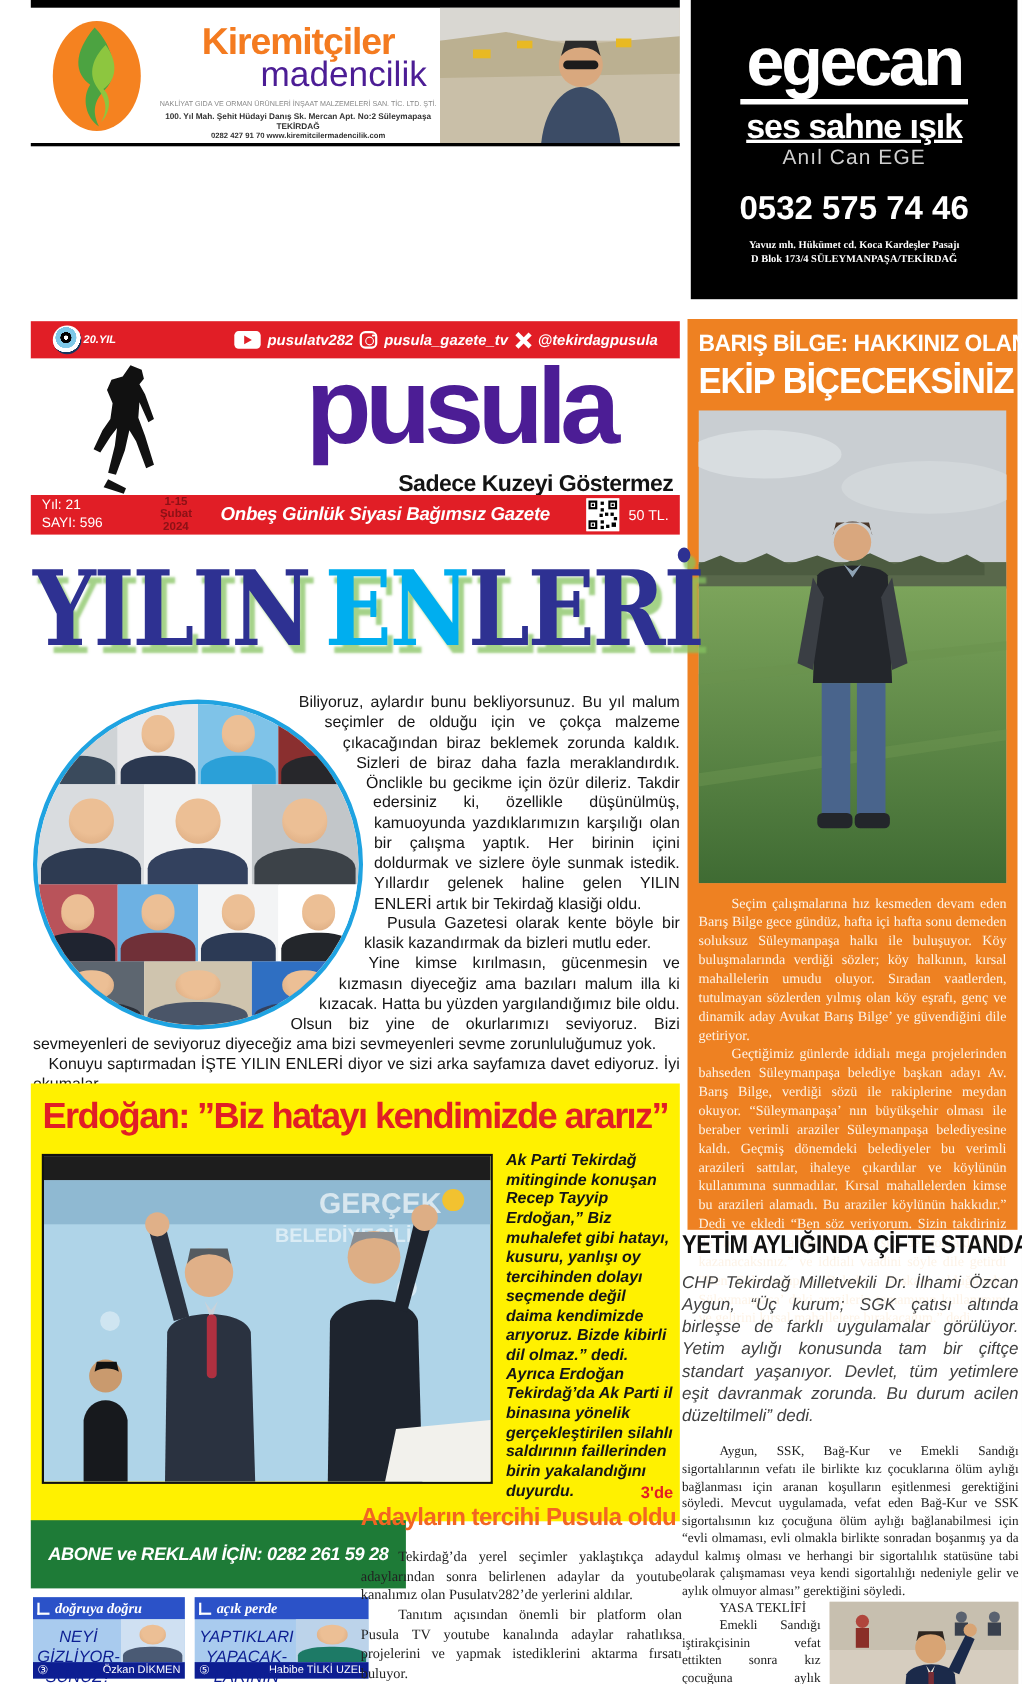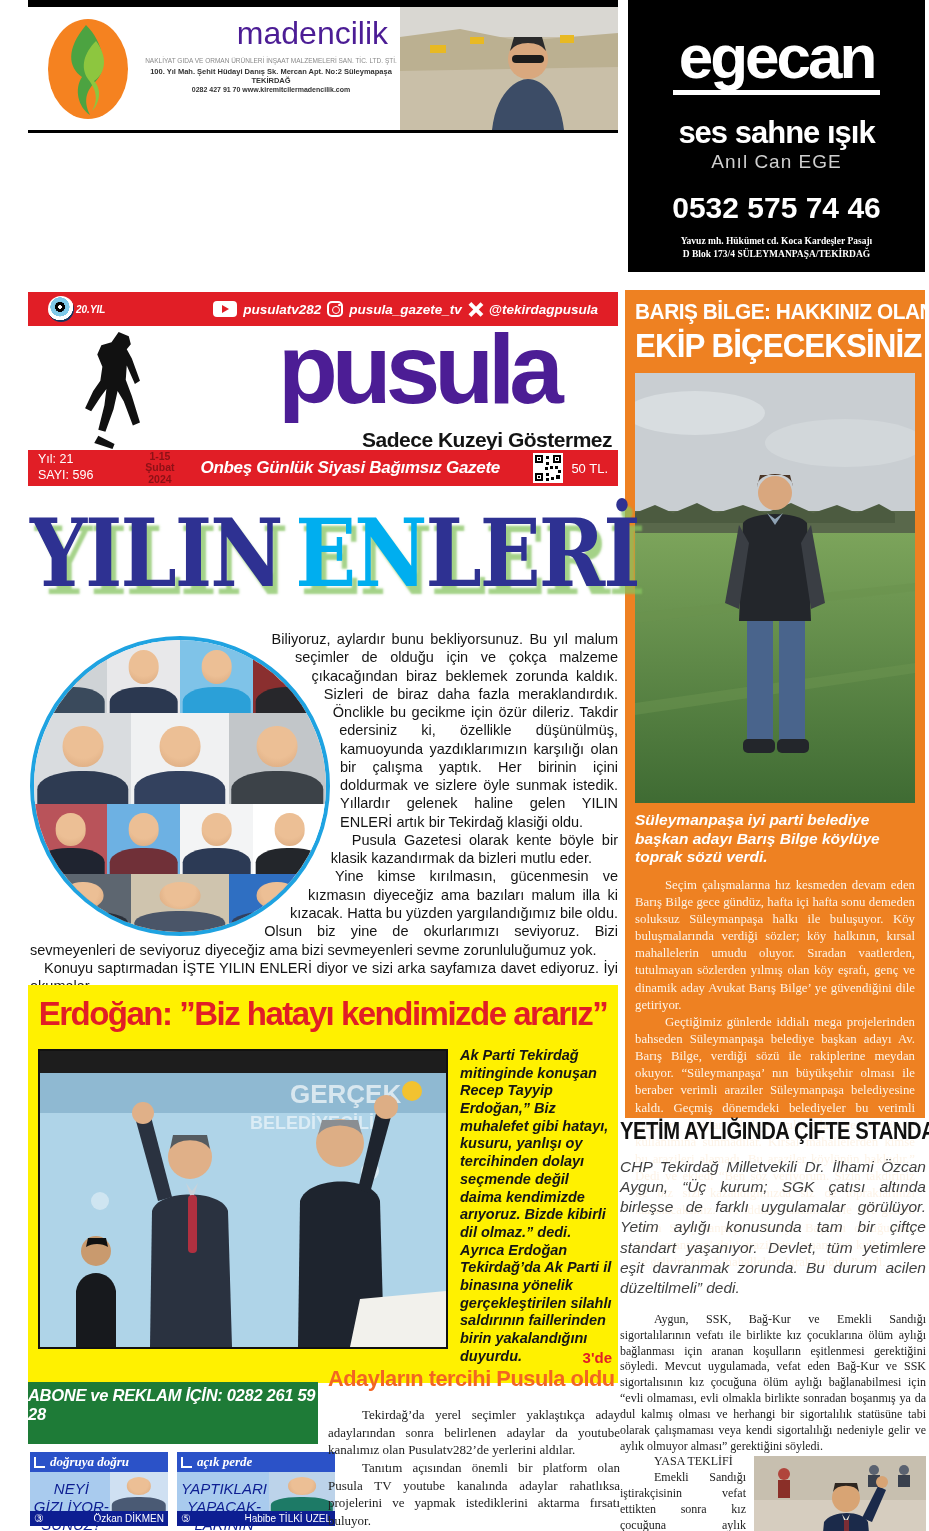--- a/index.html
+++ b/index.html
@@ -14,21 +14,21 @@
   .km-title { font-size:34px; font-weight:bold; color:#F47B20; letter-spacing:-1px; line-height:1; }
   .km-sub { font-size:32px; color:#4c1d95; text-align:right; padding-right:14px; margin-top:-4px; line-height:1; }
   .km-l1 { font-size:6.5px; color:#8a8a8a; margin-top:8px; }
   .km-l2 { font-size:7.5px; color:#333; font-weight:bold; margin-top:3px; }
   .km-l3 { font-size:7px; color:#333; font-weight:bold; margin-top:1px; }
   .km-photo { position:absolute; right:0; top:0; width:218px; height:123px; }
 
   
   .ad-eg { position:absolute; left:628px; top:0; width:297px; height:272px; background:#000; color:#fff; text-align:center; }
   .eg-title { font-size:62px; font-weight:bold; letter-spacing:-3px; line-height:1; margin-top:26px; display:inline-block; border-bottom:5px solid #fff; padding:0 6px 2px; }
-  .eg-sub { font-size:31px; font-weight:bold; letter-spacing:-1px; margin-top:20px; }
+  .eg-sub { font-size:31px; font-weight:bold; letter-spacing:-1px; margin-top:2px;text-decoration:underline; }
   .eg-person { font-size:19px; font-weight:normal; color:#cfcfcf; margin-top:0; letter-spacing:1px; }
   .eg-slogan { font-size:19px; margin-top:20px; letter-spacing:0.5px; }
   .eg-phone { font-size:30px; font-weight:bold; margin-top:18px; letter-spacing:0px; }
   .eg-a1,.eg-a2 { font-family:"Liberation Serif", serif; font-weight:bold; font-size:9.5px; line-height:1.35; }
   .eg-a1 { margin-top:10px; }
 
   
   .banner-ig { position:absolute; left:30px; top:140px; width:582px; height:132px; background:#FBF2C6;
                border:4px solid #161616; text-align:center; padding-top:14px; color:#161616; }
   .ig-l1,.ig-l2 { font-size:29px; line-height:1.25; }
@@ -93,22 +93,22 @@
 
   
   .box-erd { position:absolute; left:28px; top:985px; width:590px; height:398px; background:#FFF100; }
   .be-head { text-align:center; margin-top:10px; font-size:33px; font-weight:bold; color:#E11E26; letter-spacing:-1.5px; }
   .be-photo { position:absolute; left:10px; top:64px; width:410px; height:300px; border:2px solid #111; }
   .be-text { position:absolute; left:432px; top:62px; width:152px; font-weight:bold; font-style:italic;
              font-size:14.5px; line-height:1.22; color:#151515; }
   .be-ref { text-align:right; color:#E11E26; font-style:normal; font-size:15px; margin-top:-16px; }
 
   
-  .banner-ab { position:absolute; left:28px; top:1382px; width:290px; height:62px; background:#1E7B37;
-               display:flex; align-items:flex-start; justify-content:center; padding-top:4px; }
+  .banner-ab { position:absolute; left:28px; top:1382px; width:341px; height:62px; background:#1E7B37;
+               display:flex; align-items:flex-start; justify-content:center; padding-top:22px; }
   .ab-text { color:#fff; font-weight:bold; font-size:16.5px; letter-spacing:-0.3px; font-style:italic; }
 
   
   .col-box { position:absolute; top:1452px; height:74px; background:#A9CBEE; }
   .cb1 { left:30px; width:138px; }
   .cb2 { left:177px; width:158px; }
   .cb-top { height:20px; background:#2B52C8; color:#fff; font-family:"Liberation Serif", serif; font-style:italic; font-weight:bold;
             font-size:13px; padding-left:20px; position:relative; line-height:20px; }
   .cb-top::before { content:""; position:absolute; left:4px; top:5px; width:9px; height:9px; border-left:2px solid #fff; border-bottom:2px solid #fff; }
   .cb-mid { position:relative; height:39px; }
@@ -141,20 +141,21 @@
 
   <div class="ad-km">
     <div class="km-logo">
       <svg width="100" height="108" viewBox="0 0 100 108">
         <ellipse cx="50" cy="54" rx="40" ry="50" fill="#F58220"></ellipse>
         <path d="M48 10 C28 34 30 52 44 62 C36 74 40 92 52 100 C44 84 50 74 58 66 C70 54 66 28 48 10 Z" fill="#4CA341"></path>
         <path d="M58 26 C70 42 68 58 56 66 C64 74 62 88 54 96 C62 82 56 72 50 64 C42 52 46 38 58 26 Z" fill="#8DC63F"></path>
       </svg>
     </div>
     <div class="km-text">
+      <div class="km-title">Kiremitçiler</div>
       <div class="km-sub">madencilik</div>
       <div class="km-l1">NAKLİYAT GIDA VE ORMAN ÜRÜNLERİ İNŞAAT MALZEMELERİ SAN. TİC. LTD. ŞTİ.</div>
       <div class="km-l2">100. Yıl Mah. Şehit Hüdayi Danış Sk. Mercan Apt. No:2 Süleymapaşa TEKİRDAĞ</div>
       <div class="km-l3">0282 427 91 70 www.kiremitcilermadencilik.com</div>
     </div>
     <div class="km-photo">
       <svg width="218" height="123" viewBox="0 0 218 123">
         <rect width="218" height="123" fill="#C9BFA8"></rect>
         <rect width="218" height="30" fill="#D9D7D2"></rect>
         <path d="M0 30 L60 22 L120 34 L218 26 L218 60 L0 64 Z" fill="#BBB091"></path>
@@ -260,21 +261,20 @@
         <path d="M108 150 C116 138 164 138 172 150 L176 248 L104 248 Z" fill="#23262B"></path>
         <path d="M104 152 L90 230 L104 236 L114 170 Z" fill="#3A3E44"></path>
         <path d="M176 152 L190 230 L176 236 L166 170 Z" fill="#3A3E44"></path>
         <path d="M132 140 L140 152 L148 140 L140 146 Z" fill="#8FA3B5"></path>
         <rect x="112" y="248" width="26" height="120" fill="#49648C"></rect>
         <rect x="144" y="248" width="26" height="120" fill="#49648C"></rect>
         <rect x="108" y="366" width="32" height="14" rx="5" fill="#23262B"></rect>
         <rect x="142" y="366" width="32" height="14" rx="5" fill="#23262B"></rect>
       </svg>
     </div>
-    <div class="bb-caption">Süleymanpaşa iyi parti belediye başkan adayı Barış Bilge köylüye toprak sözü verdi.</div>
     <div class="bb-body">
       <p>Seçim çalışmalarına hız kesmeden devam eden Barış Bilge gece gündüz, hafta içi hafta sonu demeden soluksuz Süleymanpaşa halkı ile buluşuyor. Köy buluşmalarında verdiği sözler; köy halkının, kırsal mahallelerin umudu oluyor. Sıradan vaatlerden, tutulmayan sözlerden yılmış olan köy eşrafı, genç ve dinamik aday Avukat Barış Bilge’ ye güvendiğini dile getiriyor.</p>
       <p>Geçtiğimiz günlerde iddialı mega projelerinden bahseden Süleymanpaşa belediye başkan adayı Av. Barış Bilge, verdiği sözü ile rakiplerine meydan okuyor. “Süleymanpaşa’ nın büyükşehir olması ile beraber verimli araziler Süleymanpaşa belediyesine kaldı. Geçmiş dönemdeki belediyeler bu verimli arazileri sattılar, ihaleye çıkardılar ve köylünün kullanımına sunmadılar. Kırsal mahallelerden kimse bu arazileri alamadı. Bu araziler köylünün hakkıdır.” Dedi ve ekledi “Ben söz veriyorum. Sizin takdiriniz ile biz sizi kazandığımızda siz de topraklarınızı kazanacaksınız.” ve iddialı vaadini söyle dile getirdi ”Ben Süleymanpaşa Belediye Başkanı olduğumda, Süleymanpaşa’ daki arazilerin tamamının kullanımını ve gelirini kırsal mahallelere bırakacağım.” dedi.</p>
     </div>
   </div>
 
   <div class="lead-head">
     <span class="lh-a">YILIN</span><span class="lh-b">EN</span><span class="lh-c">LERİ</span>
   </div>
 

